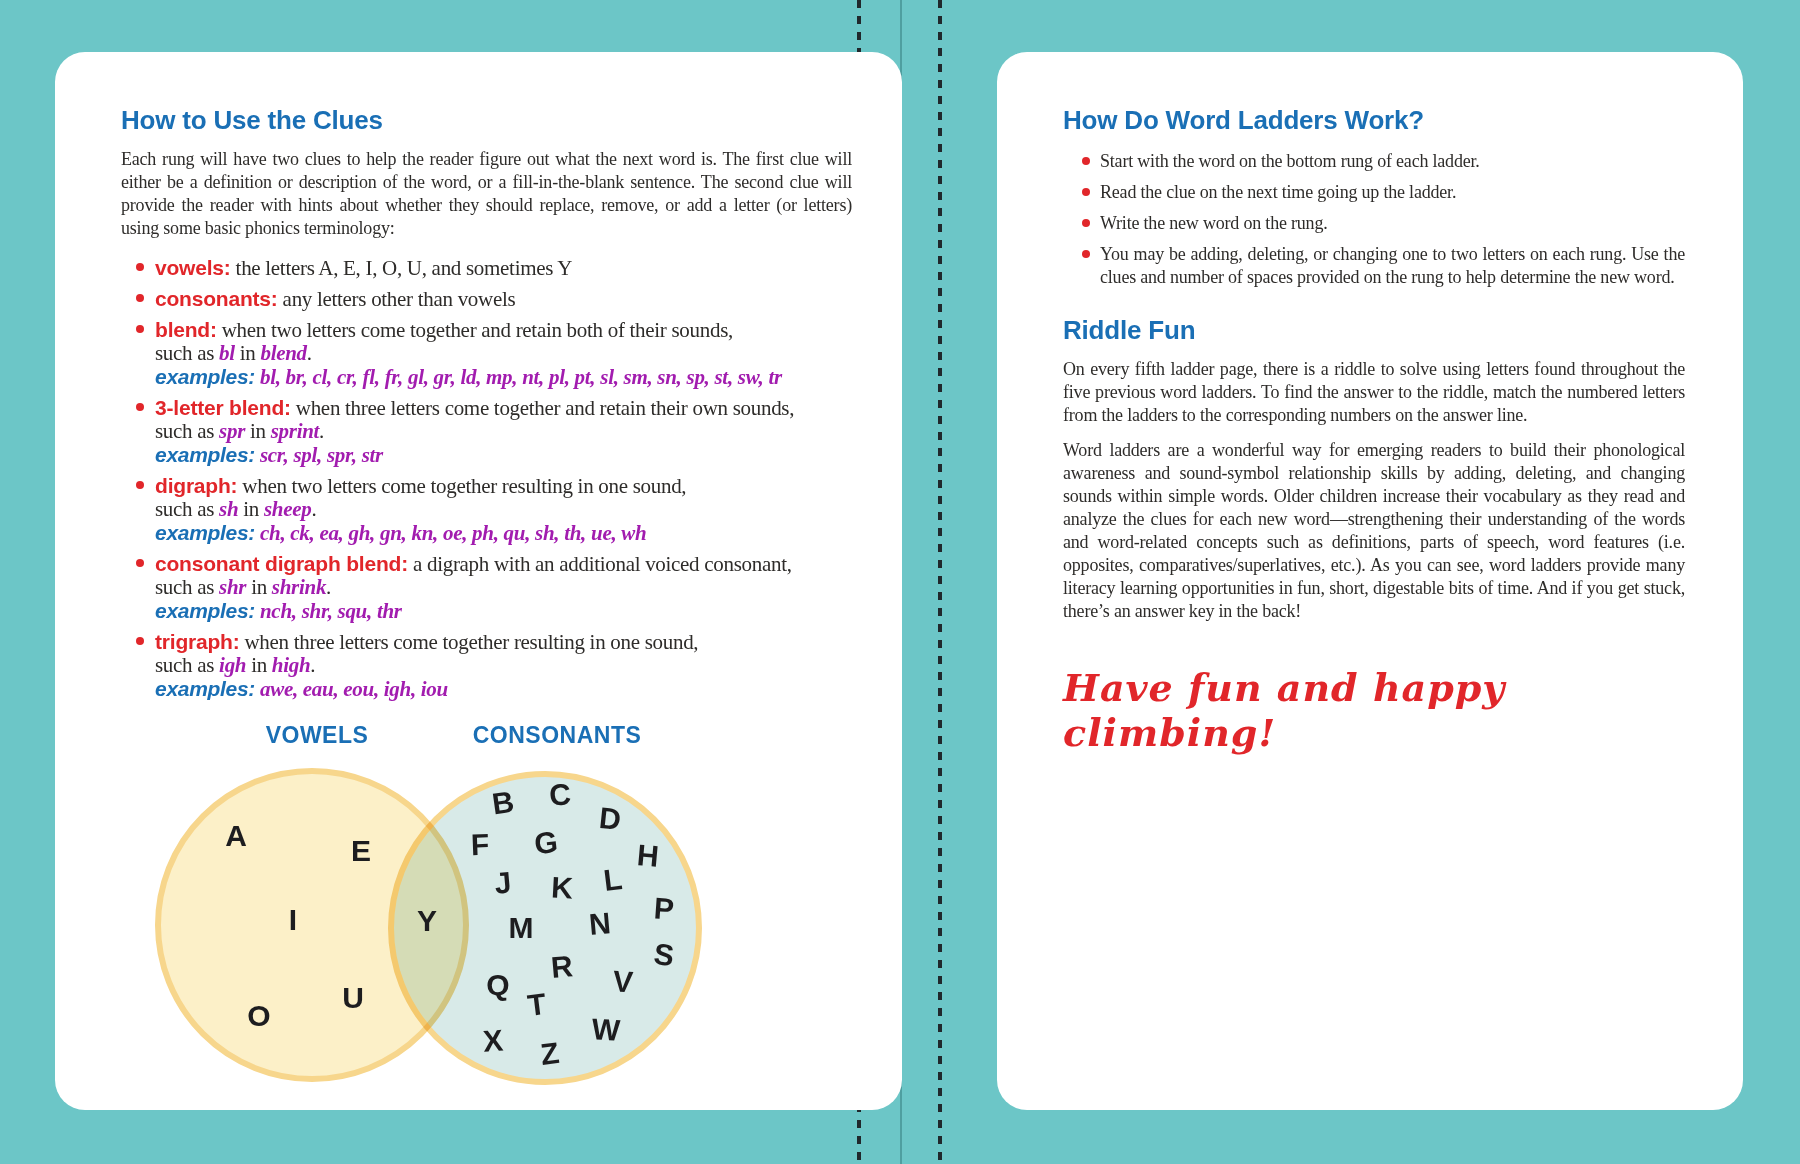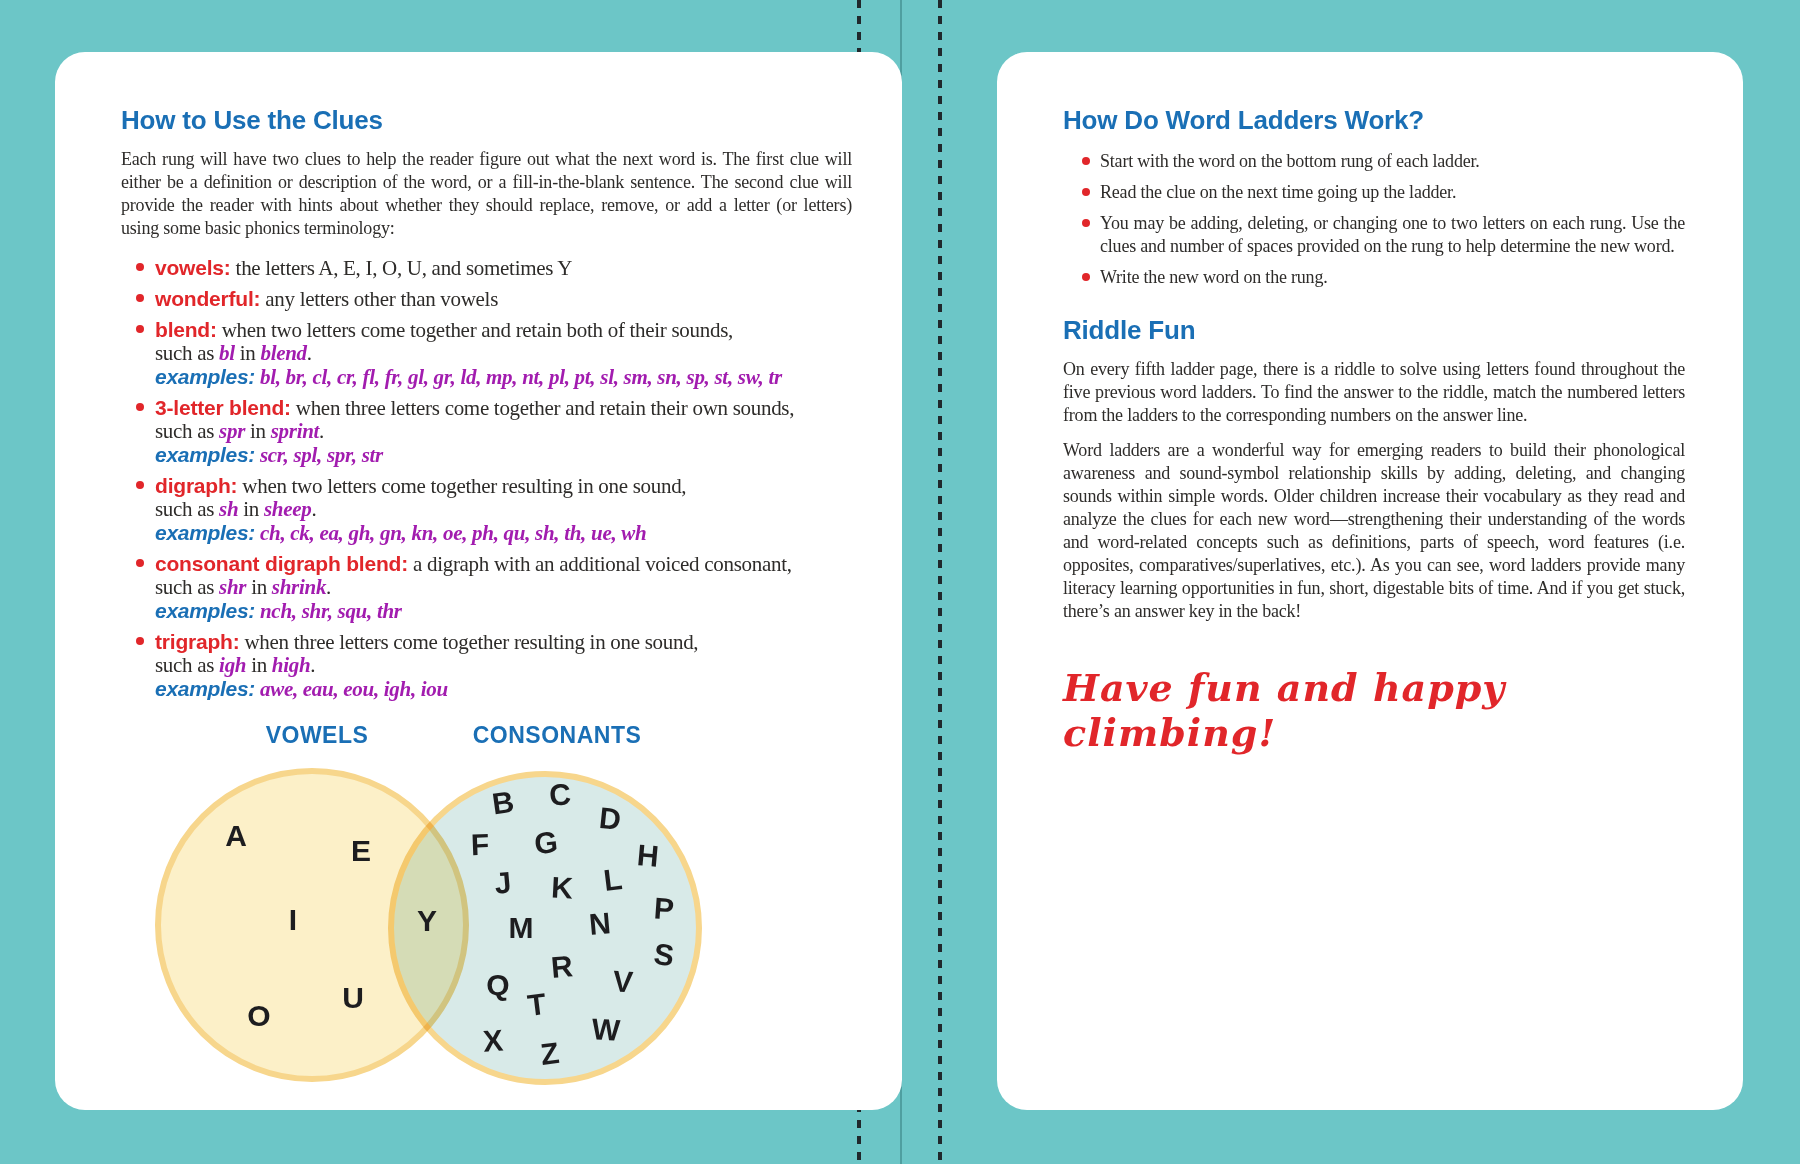--- a/index.html
+++ b/index.html
@@ -102,21 +102,21 @@
 
   <div class="spine-solid"></div>
   <div class="spine-dash spine-dash-left"></div>
   <div class="spine-dash spine-dash-right"></div>
 
   <section class="page page-left">
     <h1 class="h-blue">How to Use the Clues</h1>
     <p class="intro">Each rung will have two clues to help the reader figure out what the next word is. The first clue will either be a definition or description of the word, or a fill-in-the-blank sentence. The second clue will provide the reader with hints about whether they should replace, remove, or add a letter (or letters) using some basic phonics terminology:</p>
     <ul class="terms">
         <li><span><span class="seg-red">vowels:</span><span class="seg-plain"> the letters A, E, I, O, U, and sometimes Y</span></span></li>
-        <li><span><span class="seg-red">wonderful:</span><span class="seg-plain"> any letters other than vowels</span></span></li>
+        <li><span><span class="seg-red">consonants:</span><span class="seg-plain"> any letters other than vowels</span></span></li>
         <li><span><span class="seg-red">blend:</span><span class="seg-plain"> when two letters come together and retain both of their sounds,</span></span><div><span class="seg-plain">such as </span><span class="seg-green">bl</span><span class="seg-plain"> in </span><span class="seg-green">blend</span><span class="seg-plain">.</span></div><div><span class="seg-blue">examples:</span><span class="seg-green"> bl, br, cl, cr, fl, fr, gl, gr, ld, mp, nt, pl, pt, sl, sm, sn, sp, st, sw, tr</span></div></li>
         <li><span><span class="seg-red">3-letter blend:</span><span class="seg-plain"> when three letters come together and retain their own sounds,</span></span><div><span class="seg-plain">such as </span><span class="seg-green">spr</span><span class="seg-plain"> in </span><span class="seg-green">sprint</span><span class="seg-plain">.</span></div><div><span class="seg-blue">examples:</span><span class="seg-green"> scr, spl, spr, str</span></div></li>
         <li><span><span class="seg-red">digraph:</span><span class="seg-plain"> when two letters come together resulting in one sound,</span></span><div><span class="seg-plain">such as </span><span class="seg-green">sh</span><span class="seg-plain"> in </span><span class="seg-green">sheep</span><span class="seg-plain">.</span></div><div><span class="seg-blue">examples:</span><span class="seg-green"> ch, ck, ea, gh, gn, kn, oe, ph, qu, sh, th, ue, wh</span></div></li>
         <li><span><span class="seg-red">consonant digraph blend:</span><span class="seg-plain"> a digraph with an additional voiced consonant,</span></span><div><span class="seg-plain">such as </span><span class="seg-green">shr</span><span class="seg-plain"> in </span><span class="seg-green">shrink</span><span class="seg-plain">.</span></div><div><span class="seg-blue">examples:</span><span class="seg-green"> nch, shr, squ, thr</span></div></li>
         <li><span><span class="seg-red">trigraph:</span><span class="seg-plain"> when three letters come together resulting in one sound,</span></span><div><span class="seg-plain">such as </span><span class="seg-green">igh</span><span class="seg-plain"> in </span><span class="seg-green">high</span><span class="seg-plain">.</span></div><div><span class="seg-blue">examples:</span><span class="seg-green"> awe, eau, eou, igh, iou</span></div></li>
       </ul>
 
     <div class="venn">
       <div class="venn-label venn-label-vowels">VOWELS</div>
       <div class="venn-label venn-label-cons">CONSONANTS</div>
@@ -151,22 +151,22 @@
           <span class="venn-letter" style="left: 495px; top: 1002px; transform: translate(-50%, -50%) rotate(-7deg);">Z</span>
         </div>
     </div>
   </section>
 
   <section class="page page-right">
     <h1 class="h-blue">How Do Word Ladders Work?</h1>
     <ul class="steps">
         <li>Start with the word on the bottom rung of each ladder.</li>
         <li>Read the clue on the next time going up the ladder.</li>
+        <li>Write the new word on the rung.</li>
         <li>You may be adding, deleting, or changing one to two letters on each rung. Use the clues and number of spaces provided on the rung to help determine the new word.</li>
-        <li>Write the new word on the rung.</li>
       </ul>
     <h2 class="h-blue">Riddle Fun</h2>
     <p class="para">On every fifth ladder page, there is a riddle to solve using letters found throughout the five previous word ladders. To find the answer to the riddle, match the numbered letters from the ladders to the corresponding numbers on the answer line.</p>
     <p class="para">Word ladders are a wonderful way for emerging readers to build their phonological awareness and sound-symbol relationship skills by adding, deleting, and changing sounds within simple words. Older children increase their vocabulary as they read and analyze the clues for each new word—strengthening their understanding of the words and word-related concepts such as definitions, parts of speech, word features (i.e. opposites, comparatives/superlatives, etc.). As you can see, word ladders provide many literacy learning opportunities in fun, short, digestable bits of time. And if you get stuck, there’s an answer key in the back!</p>
     <p class="closing">Have fun and happy climbing!</p>
   </section>
 
 </div>
 
 </body></html>

